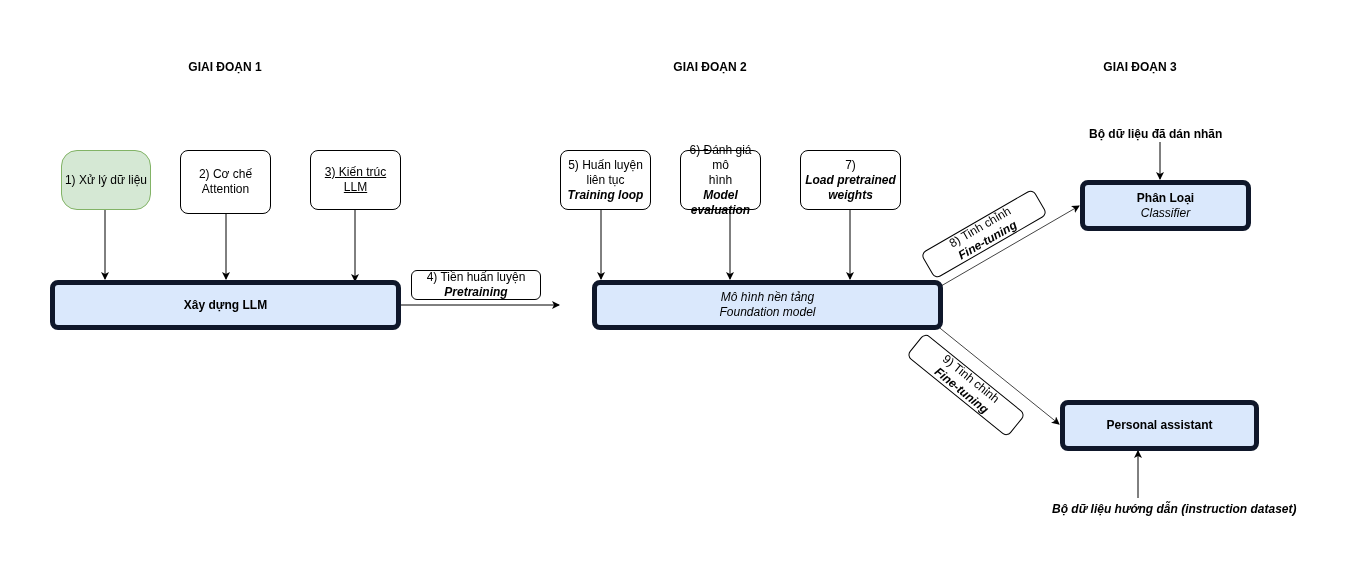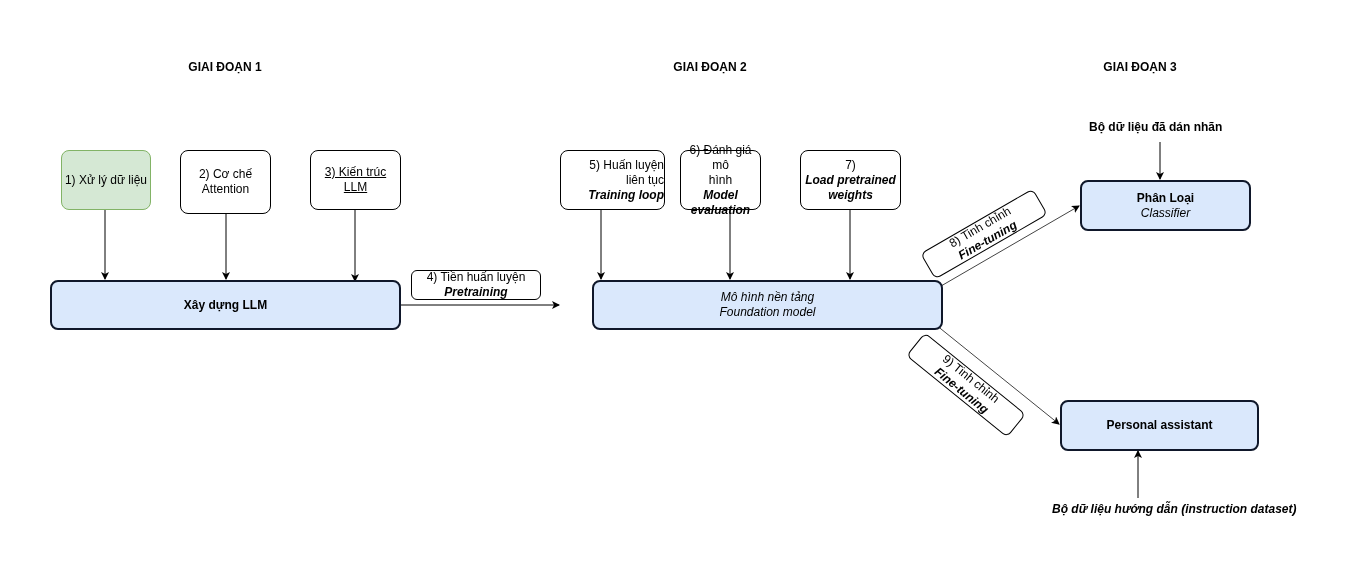--- a/index.html
+++ b/index.html
@@ -3,21 +3,21 @@
 <meta charset="utf-8">
 <style>
   html, body { margin:0; padding:0; background:#ffffff; }
   body { width:1361px; height:585px; position:relative; overflow:hidden;
          font-family:"Liberation Sans", sans-serif; color:#000; }
   .stage-title { position:absolute; font-weight:bold; font-size:12px; text-align:center; width:220px; }
   .box { position:absolute; box-sizing:border-box; border-radius:8px; display:flex; flex-direction:column;
          align-items:center; justify-content:center; text-align:center; font-size:12px; line-height:15px; }
   .box.plain { background:#ffffff; border:1px solid #000; }
   .box.green { background:#d5e8d4; border:1px solid #82b366; }
-  .box.blue { background:#dae8fc; border:2px solid #0f172a;justify-content:center; }
+  .box.blue { background:#dae8fc; border:5px solid #0f172a;justify-content:center; }
   .bold { font-weight:bold; }
   .ital { font-style:italic; }
   .bi { font-weight:bold; font-style:italic; }
   .label-box { position:absolute; box-sizing:border-box; background:#fff; border:1px solid #000; border-radius:6px;
                display:flex; flex-direction:column; align-items:center; justify-content:center; text-align:center;
                font-size:12px; line-height:15px; }
   .free-text { position:absolute; font-size:12px; white-space:nowrap; }
   svg.edges { position:absolute; left:0; top:0; }
 </style>
 </head>
@@ -44,42 +44,42 @@
   <line x1="910" y1="304" x2="1059" y2="424" stroke="#444" marker-end="url(#arr)"></line>
 
   <line x1="1160" y1="142" x2="1160" y2="179" stroke="#000" marker-end="url(#arr)"></line>
   <line x1="1138" y1="498" x2="1138" y2="451" stroke="#000" marker-end="url(#arr)"></line>
 </svg>
 
 <div class="stage-title" style="left:115px; top:60px;">GIAI ĐOẠN 1</div>
 <div class="stage-title" style="left:600px; top:60px;">GIAI ĐOẠN 2</div>
 <div class="stage-title" style="left:1030px; top:60px;">GIAI ĐOẠN 3</div>
 
-<div class="box green" style="left:61px; top:150px; width:90px; height:60px;">
+<div class="box green" style="left:61px; top:150px; width:90px; height:60px;border-radius:16px;">
   <span>1) Xử lý dữ liệu</span>
 </div>
 <div class="box plain" style="left:180px; top:150px; width:91px; height:64px;">
   <span>2) Cơ chế</span>
   <span>Attention</span>
 </div>
 <div class="box plain" style="left:310px; top:150px; width:91px; height:60px;text-decoration:underline;">
   <span>3) Kiến trúc</span>
   <span>LLM</span>
 </div>
 
 <div class="box blue bold" style="left:50px; top:280px; width:351px; height:50px;">
   <span>Xây dựng LLM</span>
 </div>
 
 <div class="label-box" style="left:411px; top:270px; width:130px; height:30px;">
   <span>4) Tiền huấn luyện</span>
   <span class="bi">Pretraining</span>
 </div>
 
-<div class="box plain" style="left:560px; top:150px; width:105px; height:60px;align-items:flex-end;">
+<div class="box plain" style="left:560px; top:150px; width:91px; height:60px;">
   <span>5) Huấn luyện</span>
   <span>liên tục</span>
   <span class="bi">Training loop</span>
 </div>
 <div class="box plain" style="left:680px; top:150px; width:81px; height:60px;">
   <span>6) Đánh giá mô</span>
   <span>hình</span>
   <span class="bi">Model evaluation</span>
 </div>
 <div class="box plain" style="left:800px; top:150px; width:101px; height:60px;">
@@ -95,21 +95,21 @@
 
 <div class="label-box" style="left:919px; top:219px; width:130px; height:30px; transform:rotate(-30deg);">
   <span>8) Tinh chỉnh</span>
   <span class="bi">Fine-tuning</span>
 </div>
 <div class="label-box" style="left:901px; top:370px; width:130px; height:30px; transform:rotate(39deg);">
   <span>9) Tinh chỉnh</span>
   <span class="bi">Fine-tuning</span>
 </div>
 
-<div class="free-text bold" style="left:1089px; top:120px;">Bộ dữ liệu đã dán nhãn</div>
+<div class="free-text bold" style="left:1089px; top:127px;">Bộ dữ liệu đã dán nhãn</div>
 <div class="box blue" style="left:1080px; top:180px; width:171px; height:51px;">
   <span class="bold">Phân Loại</span>
   <span class="ital">Classifier</span>
 </div>
 <div class="box blue bold" style="left:1060px; top:400px; width:199px; height:51px;">
   <span>Personal assistant</span>
 </div>
 <div class="free-text bi" style="left:1052px; top:502px;text-align:right;">Bộ dữ liệu hướng dẫn (instruction dataset)</div>
 
 </body></html>

